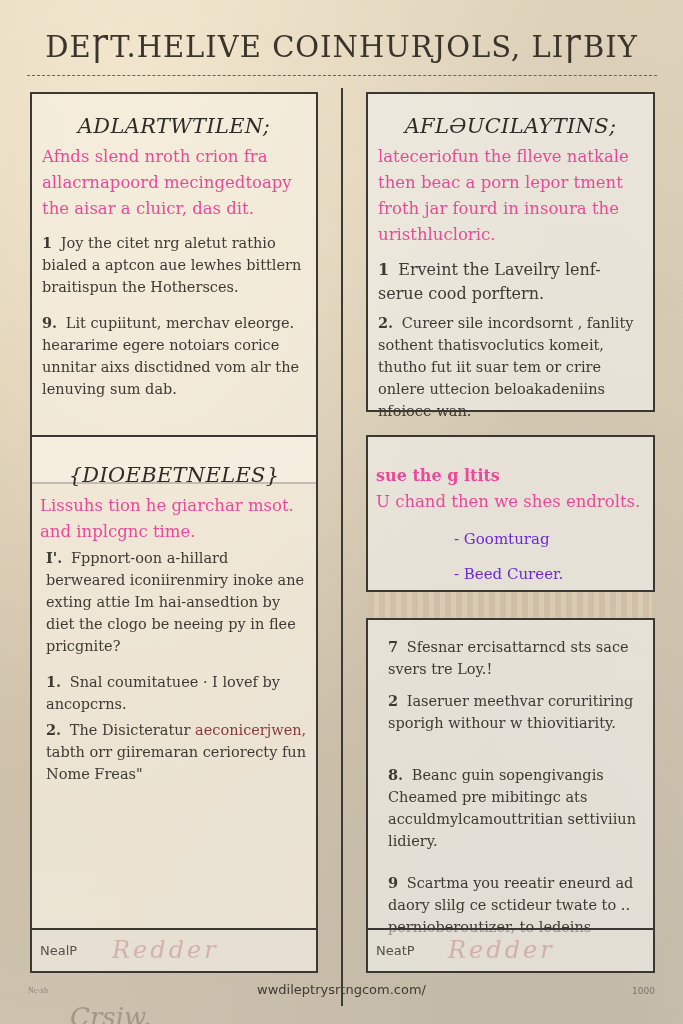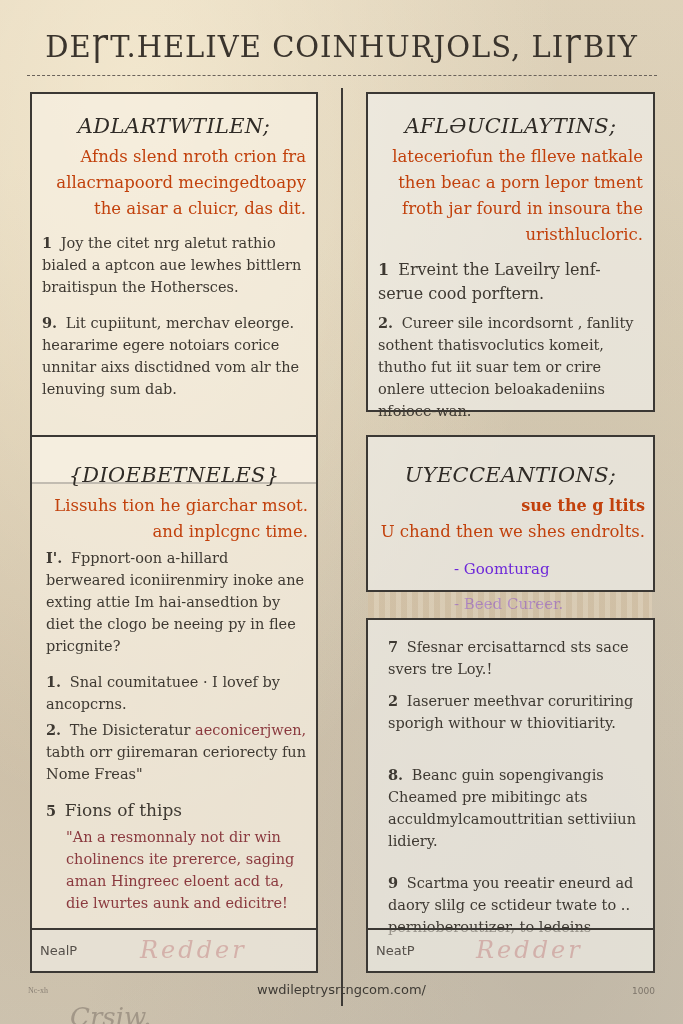--- a/index.html
+++ b/index.html
@@ -39,24 +39,24 @@
   .box-title {
     text-align: center;
     font-family: "DejaVu Serif", serif;
     font-style: italic;
     font-size: 21px;
     color: #2f2b26;
     margin-bottom: 6px;
     letter-spacing: 0.3px;
   }
   .lead {
-    text-align: right;
+    text-align: left;
     font-size: 16.5px;
     line-height: 26px;
-    color: #c2410c;
+    color: #ec4899;
   }
   .item {
     font-size: 14.5px;
     line-height: 22px;
     color: #3e3932;
     margin-top: 8px;
   }
   .item .num { font-weight: bold; margin-right: 4px; }
   .item.left { text-align: left; padding-left: 6px; }
   .item .indent { display: block; padding-left: 22px; }
@@ -69,21 +69,20 @@
   }
   .sig-label {
     position: absolute; left: 8px; top: 13px;
     font-family: "DejaVu Sans", sans-serif; font-size: 13px; color: #55504a;
   }
   .sig-scribble {
     position: absolute; left: 80px; top: 6px;
     font-family: "DejaVu Serif", serif; font-style: italic;
     font-size: 24px; color: rgba(190, 120, 120, 0.45);
     letter-spacing: 3px;
-    margin-left: 28px;
   }
   .strip {
     position: absolute; left: 368px; top: 592px; width: 284px; height: 26px;
     background: repeating-linear-gradient(90deg, rgba(210,190,160,0.6) 0 6px, rgba(225,210,185,0.6) 6px 11px);
   }
   .footer-url {
     position: absolute; left: 0; top: 982px; width: 683px; text-align: center;
     font-family: "DejaVu Sans", sans-serif; font-size: 13px; color: #3e3a34;
   }
   .footer-left {
@@ -141,33 +140,27 @@
     <span>Fppnort-oon a-hillard berweared iconiirenmiry inoke ane exting attie Im hai-ansedtion by diet the clogo be neeing py in flee pricgnite?</span>
   </div>
   <div class="item left" style="margin-top:14px;">
     <span class="num">1.</span>
     <span>Snal coumitatuee · I lovef by ancopcrns.</span>
   </div>
   <div class="item left" style="margin-top:4px;">
     <span class="num">2.</span>
     <span>The Disicteratur </span><span class="red">aeconicerjwen,</span><span> tabth orr giiremaran ceriorecty fun Nome Freas"</span>
   </div>
-  <div class="item left" style="margin-top:14px;">
-    <span class="num">5</span>
-    <span style="font-size:17px;">Fions of thips</span>
-    <span class="indent red" style="padding-left:20px; margin-top:4px;">"An a resmonnaly not dir win cholinencs ite prererce, saging aman Hingreec eloent acd ta, die lwurtes aunk and edicitre!</span>
-  </div>
   <div class="footer-cell">
     <span class="sig-label">NealP</span>
     <span class="sig-scribble">Redder</span>
   </div>
 </section>
 
 <section class="box gray" style="left:366px; top:435px; width:289px; height:157px; padding:26px 8px 0 8px;">
-  <div class="box-title">UYECCEANTIONS;</div>
   <div class="lead" style="font-weight:bold; font-size:16px;">sue the g ltits</div>
   <div class="lead">U chand then we shes endrolts.</div>
   <div class="sub-list">- Goomturag</div>
   <div class="sub-list">- Beed Cureer.</div>
 </section>
 
 <div class="strip"></div>
 
 <section class="box gray" style="left:366px; top:618px; width:289px; height:355px; padding:16px 10px 0 14px;">
   <div class="item left" style="margin-top:0;">

